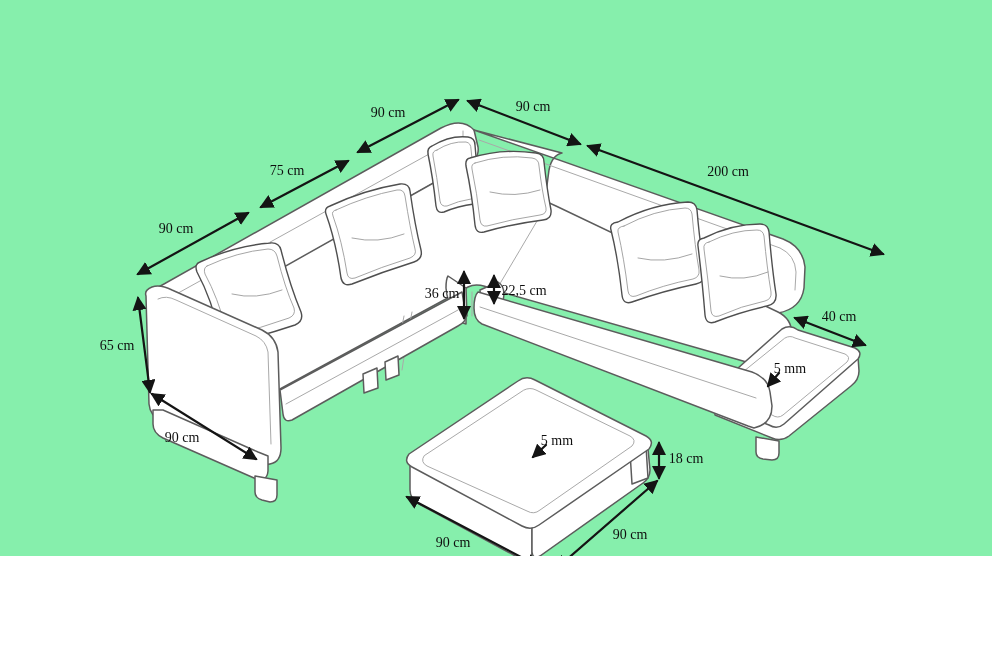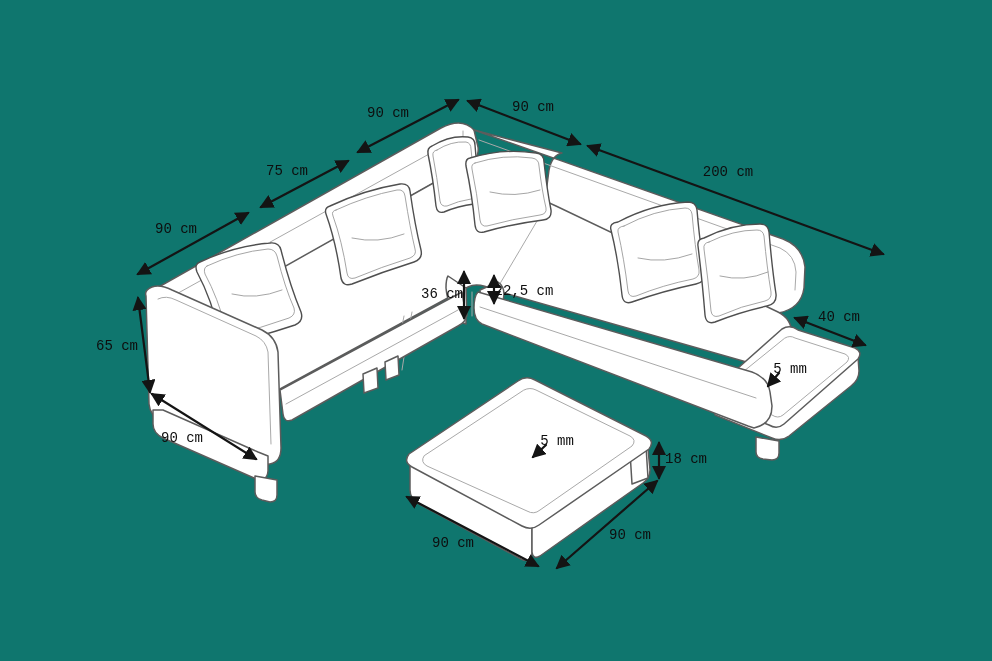--- a/index.html
+++ b/index.html
@@ -1,17 +1,17 @@
 <!DOCTYPE html>
 <html><head>
 <meta charset="utf-8">
 <style>
   html,body{margin:0;padding:0;background:#fff;}
-  .canvas{position:relative;width:992px;height:661px;background:#0f766e;overflow:hidden;
-          font-family:Liberation Mono, monospace;}
+  .canvas{position:relative;width:992px;height:556px;background:#86efac;overflow:hidden;
+          font-family:Liberation Serif, serif;}
   svg{display:block;}
   .ol{fill:#ffffff;stroke:#5c5c5c;stroke-width:1.5;stroke-linejoin:round;stroke-linecap:round;}
   .lt{fill:none;stroke:#a9a9a9;stroke-width:1;stroke-linecap:round;}
   .pil{fill:#ffffff;stroke:#4f4f4f;stroke-width:1.4;stroke-linejoin:round;}
   .pin{fill:none;stroke:#9b9b9b;stroke-width:.9;stroke-linecap:round;}
   .dim{stroke:#141414;stroke-width:2.2;stroke-linecap:round;}
   .dim-label{font-size:14px;fill:#0e0e0e;}
 </style>
 </head>
 <body>

